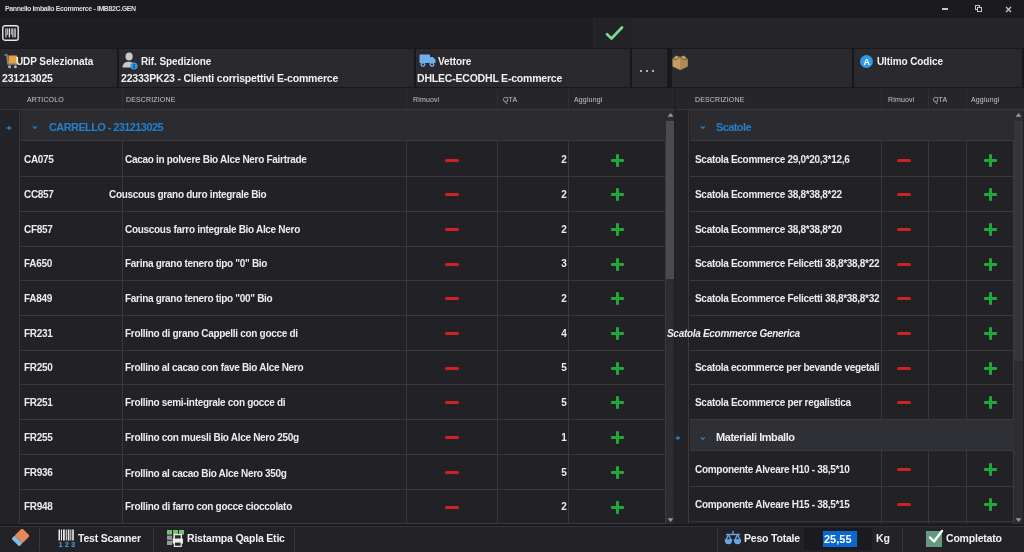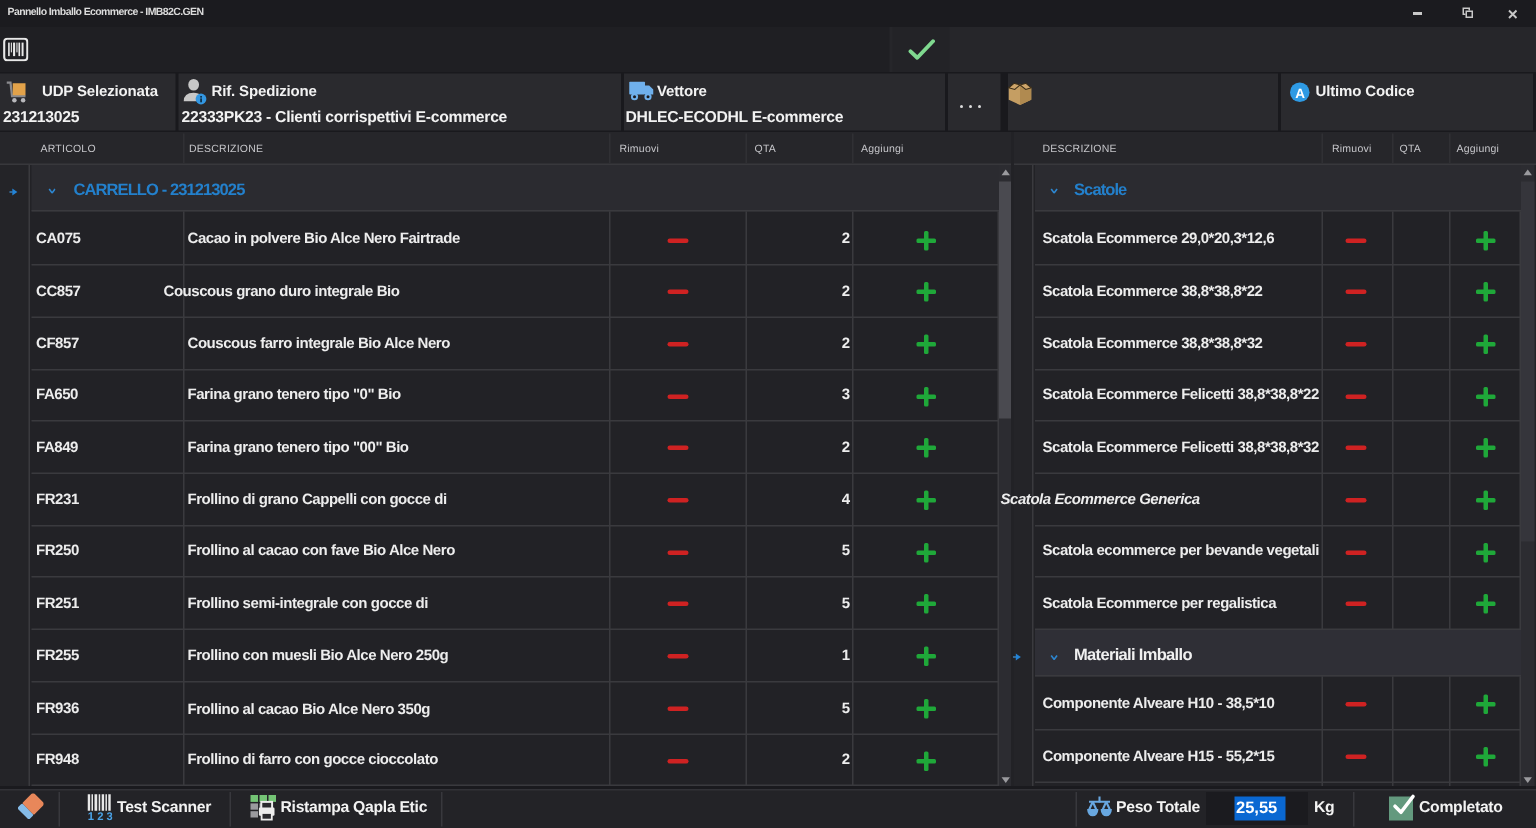--- a/index.html
+++ b/index.html
@@ -48,21 +48,21 @@
 <div class="abs" style="left:416px;top:49px;width:214px;height:38px;background:#2a2a2e;"></div>
 <div class="abs" style="left:632px;top:49px;width:35px;height:38px;background:#2a2a2e;"></div>
 <div class="abs" style="left:672px;top:49px;width:180px;height:38px;background:#2a2a2e;"></div>
 <div class="abs" style="left:854px;top:49px;width:168px;height:38px;background:#2a2a2e;"></div>
 <svg class="abs" style="left:3px;top:53px;" width="17" height="17" viewBox="0 0 17 17">
 <path d="M1.5 2 H4 L5 11 H14" fill="none" stroke="#8a8a8e" stroke-width="1.5"></path>
 <rect x="5.5" y="2.5" width="8.5" height="8" fill="#e2a24a"></rect>
 <circle cx="6.6" cy="13.8" r="1.5" fill="#b8b8bc"></circle>
 <circle cx="12.4" cy="13.8" r="1.5" fill="#b8b8bc"></circle>
 </svg>
-<div class="slabel" style="left:28px;top:56px;">UDP Selezionata</div>
+<div class="slabel" style="left:16px;top:56px;">UDP Selezionata</div>
 <div class="sval" style="left:2px;top:72px;">231213025</div>
 <svg class="abs" style="left:121px;top:52px;" width="18" height="18" viewBox="0 0 18 18">
 <path d="M4.5 4.5 a3.6 3.9 0 1 1 7.2 0 a3.6 3.9 0 1 1 -7.2 0" fill="#c8c8c8"></path>
 <path d="M1.5 15.5 Q1.5 9.8 8 9.8 Q11.5 9.8 13 11.5 L10 15.5 Z" fill="#c8c8c8"></path>
 <circle cx="13" cy="14" r="3.6" fill="#3397e2"></circle>
 <rect x="12.5" y="12" width="1.1" height="1.1" fill="#0b2a40"></rect>
 <rect x="12.5" y="13.6" width="1.1" height="2.6" fill="#0b2a40"></rect>
 </svg>
 <div class="slabel" style="left:141px;top:56px;">Rif. Spedizione</div>
 <div class="sval" style="left:121px;top:72px;">22333PK23 - Clienti corrispettivi E-commerce</div>
@@ -221,21 +221,21 @@
 <div class="rowtext" style="left:695px;top:154.2px;">Scatola Ecommerce 29,0*20,3*12,6</div>
 <div class="minus" style="left:896.5px;top:158.5px;"></div>
 <div class="plusH" style="left:983.5px;top:158.5px;"></div>
 <div class="plusV" style="left:988.5px;top:153.5px;"></div>
 <div class="hline" style="left:690px;top:176.2px;width:324px;"></div>
 <div class="rowtext" style="left:695px;top:188.9px;">Scatola Ecommerce 38,8*38,8*22</div>
 <div class="minus" style="left:896.5px;top:193.2px;"></div>
 <div class="plusH" style="left:983.5px;top:193.2px;"></div>
 <div class="plusV" style="left:988.5px;top:188.2px;"></div>
 <div class="hline" style="left:690px;top:210.9px;width:324px;"></div>
-<div class="rowtext" style="left:695px;top:223.6px;">Scatola Ecommerce 38,8*38,8*32</div>
+<div class="rowtext" style="left:695px;top:223.6px;">Scatola Ecommerce 38,8*38,8*20</div>
 <div class="minus" style="left:896.5px;top:227.9px;"></div>
 <div class="plusH" style="left:983.5px;top:227.9px;"></div>
 <div class="plusV" style="left:988.5px;top:222.9px;"></div>
 <div class="hline" style="left:690px;top:245.6px;width:324px;"></div>
 <div class="rowtext" style="left:695px;top:258.3px;">Scatola Ecommerce Felicetti 38,8*38,8*22</div>
 <div class="minus" style="left:896.5px;top:262.6px;"></div>
 <div class="plusH" style="left:983.5px;top:262.6px;"></div>
 <div class="plusV" style="left:988.5px;top:257.6px;"></div>
 <div class="hline" style="left:690px;top:280.3px;width:324px;"></div>
 <div class="rowtext" style="left:695px;top:293.0px;">Scatola Ecommerce Felicetti 38,8*38,8*32</div>
@@ -265,21 +265,21 @@
 <div class="abs" style="left:716px;top:431.4px;font-size:11px;font-weight:bold;color:#f0f0f0;letter-spacing:-0.45px;">Materiali Imballo</div>
 <svg class="abs" style="left:674.5px;top:434.6px;" width="6" height="6" viewBox="0 0 6 6">
 <path d="M0.3 3 h2.2" stroke="#3a7fb8" stroke-width="1.1" fill="none"></path>
 <path d="M2.2 0.7 L5.6 3 L2.2 5.3 Z" fill="#2383d6"></path>
 </svg>
 <div class="rowtext" style="left:695px;top:463.8px;">Componente Alveare H10 - 38,5*10</div>
 <div class="minus" style="left:896.5px;top:468.1px;"></div>
 <div class="plusH" style="left:983.5px;top:468.1px;"></div>
 <div class="plusV" style="left:988.5px;top:463.1px;"></div>
 <div class="hline" style="left:690px;top:485.8px;width:324px;"></div>
-<div class="rowtext" style="left:695px;top:498.5px;">Componente Alveare H15 - 55,2*15</div>
+<div class="rowtext" style="left:695px;top:498.5px;">Componente Alveare H15 - 38,5*15</div>
 <div class="minus" style="left:896.5px;top:502.8px;"></div>
 <div class="plusH" style="left:983.5px;top:502.8px;"></div>
 <div class="plusV" style="left:988.5px;top:497.8px;"></div>
 <div class="hline" style="left:690px;top:520.5px;width:324px;"></div>
 <div class="abs" style="left:1014px;top:110px;width:9px;height:414px;background:#2c2c31;"></div>
 <svg class="abs" style="left:1015px;top:112px;" width="7" height="6" viewBox="0 0 7 6">
     <path d="M3.5 1 L6.3 4.8 L0.7 4.8 Z" fill="#9a9a9e"></path>
   </svg>
 <svg class="abs" style="left:1015px;top:517px;" width="7" height="6" viewBox="0 0 7 6">
     <path d="M3.5 5 L6.3 1.2 L0.7 1.2 Z" fill="#9a9a9e"></path>

